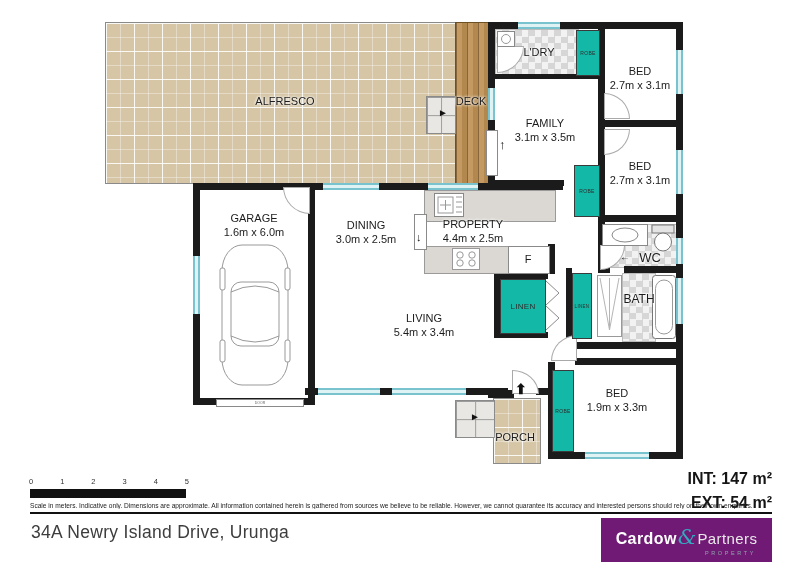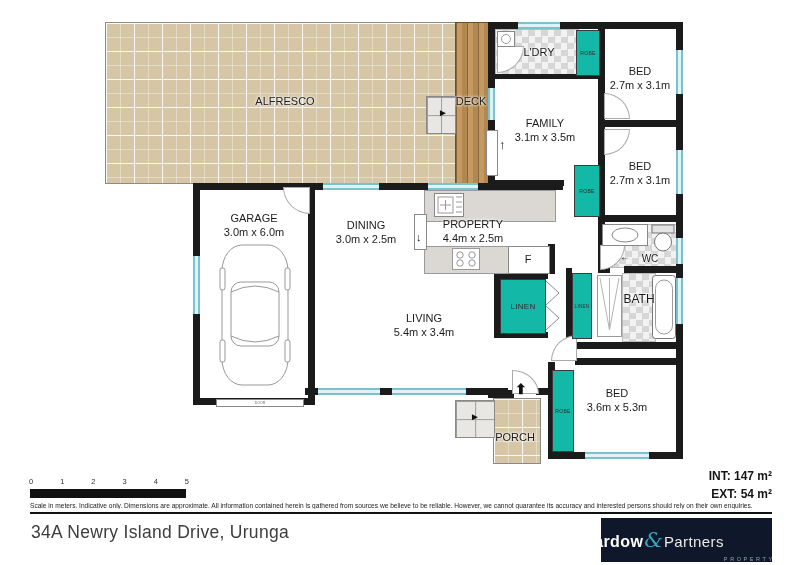--- a/index.html
+++ b/index.html
@@ -27,30 +27,30 @@
   
   .deckwood{position:absolute;background:repeating-linear-gradient(90deg,#86663a 0 1px,#c49a62 1px 6px,#b2884f 6px 11px);border:1px solid #6d5125}
   .steps{position:absolute;background:#e9e7e3;border:1px solid #8a8a8a;
     background-image:linear-gradient(#9a9a9a 1px,transparent 1px),linear-gradient(90deg,#9a9a9a 1px,transparent 1px);
     background-size:50.5% 50.5%}
   .counter{position:absolute;background:#dbd8d3;border:1px solid #9a9a9a}
   .fixwhite{position:absolute;background:#fff;border:1px solid #8a8a8a}
   
   .rlabel{position:absolute;transform:translate(-50%,-50%);text-align:center;font-size:11px;line-height:1.3;white-space:nowrap;color:#1c1c1c;text-shadow:0 0 3px #fff,0 0 3px #fff}
   .rlabel .dim{display:block}
-  .sm{font-size:10px}
+  .sm{font-size:13px}
   .arrow{position:absolute;color:#111;font-weight:bold;line-height:1}
   
   .ticks{position:absolute;left:29px;top:477px;width:160px;display:flex;justify-content:space-between;font-size:7.5px;color:#333}
   .bar{position:absolute;left:30px;top:489px;width:156px;height:9px;background:#111}
   .disclaimer{position:absolute;left:30px;top:502px;width:742px;font-size:6.6px;color:#222;white-space:nowrap;overflow:hidden}
   .rule{position:absolute;left:30px;top:512px;width:742px;height:2px;background:#111}
   .address{position:absolute;left:31px;top:522px;font-size:17.5px;letter-spacing:.3px;color:#3d3d3d}
-  .areas{position:absolute;right:28px;top:467px;text-align:right;font-size:12px;font-weight:bold;color:#151515;line-height:1.5}
-  .logo{position:absolute;left:601px;top:518px;width:171px;height:44px;background:#0f172a;display:flex;flex-direction:row;align-items:center;justify-content:center}
+  .areas{position:absolute;right:28px;top:467px;text-align:right;font-size:16px;font-weight:bold;color:#151515;line-height:1.5}
+  .logo{position:absolute;left:601px;top:518px;width:171px;height:44px;background:#701a75;display:flex;flex-direction:column;align-items:center;justify-content:center}
   .logo-row{display:flex;align-items:baseline}
   .logo-a{font-size:16px;font-weight:bold;color:#fff;letter-spacing:.4px}
   .logo-amp{font-family:"DejaVu Serif",serif;font-style:italic;color:#35a8bf;font-size:21px;margin:0 1px}
   .logo-b{font-size:15px;color:#e9e9e9;letter-spacing:.4px}
   .logo-tag{font-size:5.5px;letter-spacing:2.6px;color:#8fa6ad;align-self:flex-end;margin:1px 16px 0 0}
   .tinylabel{position:absolute;font-size:3.5px;color:#666}
 </style>
 </head>
 <body>
 
@@ -214,27 +214,27 @@
   <div class="fixwhite" style="left:216px;top:399px;width:86px;height:6px;display:flex;align-items:center;justify-content:center">
     <span class="tinylabel" style="position:static">DOOR</span>
   </div>
 
   <div class="rlabel" style="left:285px;top:101px"><span>ALFRESCO</span></div>
   <div class="rlabel" style="left:471px;top:101px"><span>DECK</span></div>
   <div class="rlabel" style="left:539px;top:52px"><span>L'DRY</span></div>
   <div class="rlabel" style="left:640px;top:78px"><span>BED</span><span class="dim">2.7m x 3.1m</span></div>
   <div class="rlabel" style="left:545px;top:130px"><span>FAMILY</span><span class="dim">3.1m x 3.5m</span></div>
   <div class="rlabel" style="left:640px;top:173px"><span>BED</span><span class="dim">2.7m x 3.1m</span></div>
-  <div class="rlabel" style="left:254px;top:225px"><span>GARAGE</span><span class="dim">3.0m x 6.0m</span></div>
+  <div class="rlabel" style="left:254px;top:225px"><span>GARAGE</span><span class="dim">1.6m x 6.0m</span></div>
   <div class="rlabel" style="left:366px;top:232px"><span>DINING</span><span class="dim">3.0m x 2.5m</span></div>
   <div class="rlabel" style="left:473px;top:231px"><span>PROPERTY</span><span class="dim">4.4m x 2.5m</span></div>
   <div class="rlabel" style="left:424px;top:325px"><span>LIVING</span><span class="dim">5.4m x 3.4m</span></div>
   <div class="rlabel sm" style="left:650px;top:258px"><span>WC</span></div>
   <div class="rlabel" style="left:639px;top:300px;font-size:12px"><span>BATH</span></div>
-  <div class="rlabel" style="left:617px;top:400px"><span>BED</span><span class="dim">3.6m x 5.3m</span></div>
+  <div class="rlabel" style="left:617px;top:400px"><span>BED</span><span class="dim">1.9m x 3.3m</span></div>
   <div class="rlabel" style="left:515px;top:437px"><span>PORCH</span></div>
 
 </div>
 
 <div class="ticks">
   <span>0</span>
   <span>1</span>
   <span>2</span>
   <span>3</span>
   <span>4</span>

